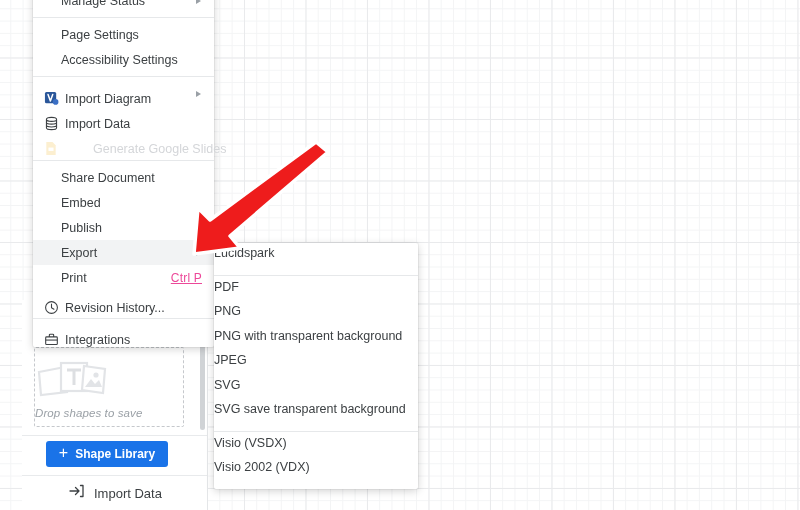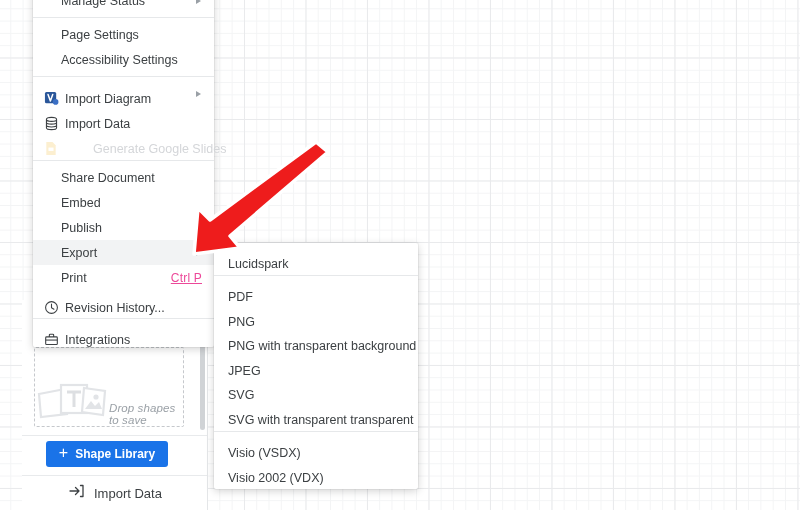--- a/index.html
+++ b/index.html
@@ -45,24 +45,24 @@
     box-sizing: border-box;
   }
   #drop-zone {
     position: absolute;
     left: 12px; top: 47px;
     width: 150px; height: 80px;
     border: 1.5px dashed #c5c8cc;
     border-radius: 2px;
     box-sizing: border-box;
     display: flex;
-    flex-direction: row;
-    align-items: flex-end;
+    flex-direction: column;
+    align-items: flex-start;
     justify-content: flex-start;
-    padding-top: 14px;
+    padding-top: 8px;
   }
   #drop-zone .dz-icon { margin-top: 2px; }
   #drop-zone .dz-label {
     font-style: italic;
     font-size: 11.5px;
     color: #9aa0a6;
     margin-top: 3px;
     letter-spacing: .1px;
   }
   #panel-sep1 {
@@ -183,22 +183,21 @@
     width: 204px;
     background: #ffffff;
     box-shadow: 0 2px 8px rgba(0,0,0,.18), 0 0 0 1px rgba(0,0,0,.045);
     border-radius: 2px;
     padding: 3px 0 4px 0;
     box-sizing: border-box;
   }
   .sub-mi {
     height: 24.5px;
     display: flex;
-    align-items: flex-end;
-    padding-left: 14px;
+    align-items: flex-start;
     font-size: 12.5px;
     color: #3c4043;
     cursor: pointer;
     white-space: nowrap;
   }
   .sub-sep {
     height: 1px;
     background: #e6e8ea;
     margin: 4px 0;
   }
@@ -360,21 +359,21 @@
   <div class="sub-mi">
     <span>PNG with transparent background</span>
   </div>
   <div class="sub-mi">
     <span>JPEG</span>
   </div>
   <div class="sub-mi">
     <span>SVG</span>
   </div>
   <div class="sub-mi">
-    <span>SVG with transparent transparent</span>
+    <span>SVG save transparent background</span>
   </div>
   <div class="sub-sep"></div>
 
   <div class="sub-mi">
     <span>Visio (VSDX)</span>
   </div>
   <div class="sub-mi">
     <span>Visio 2002 (VDX)</span>
   </div>
 </div>

